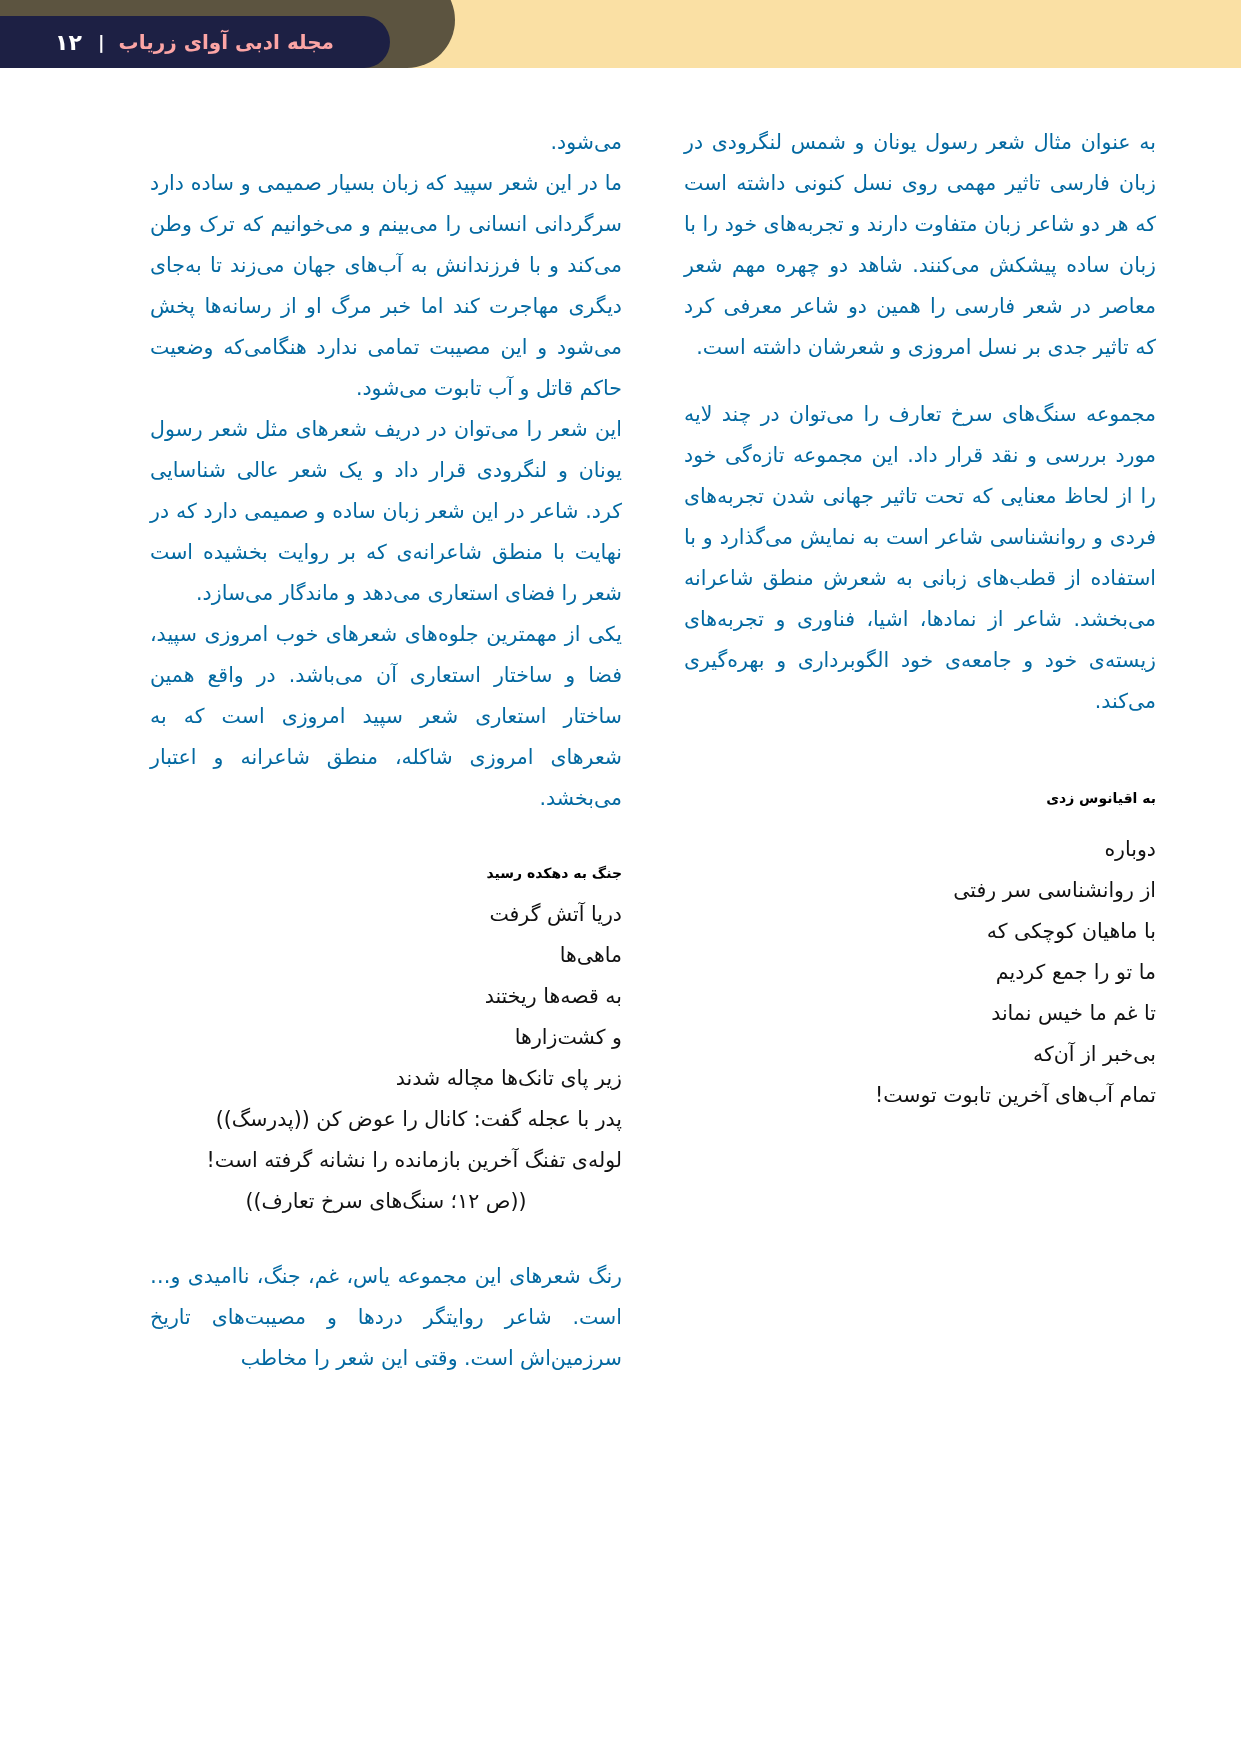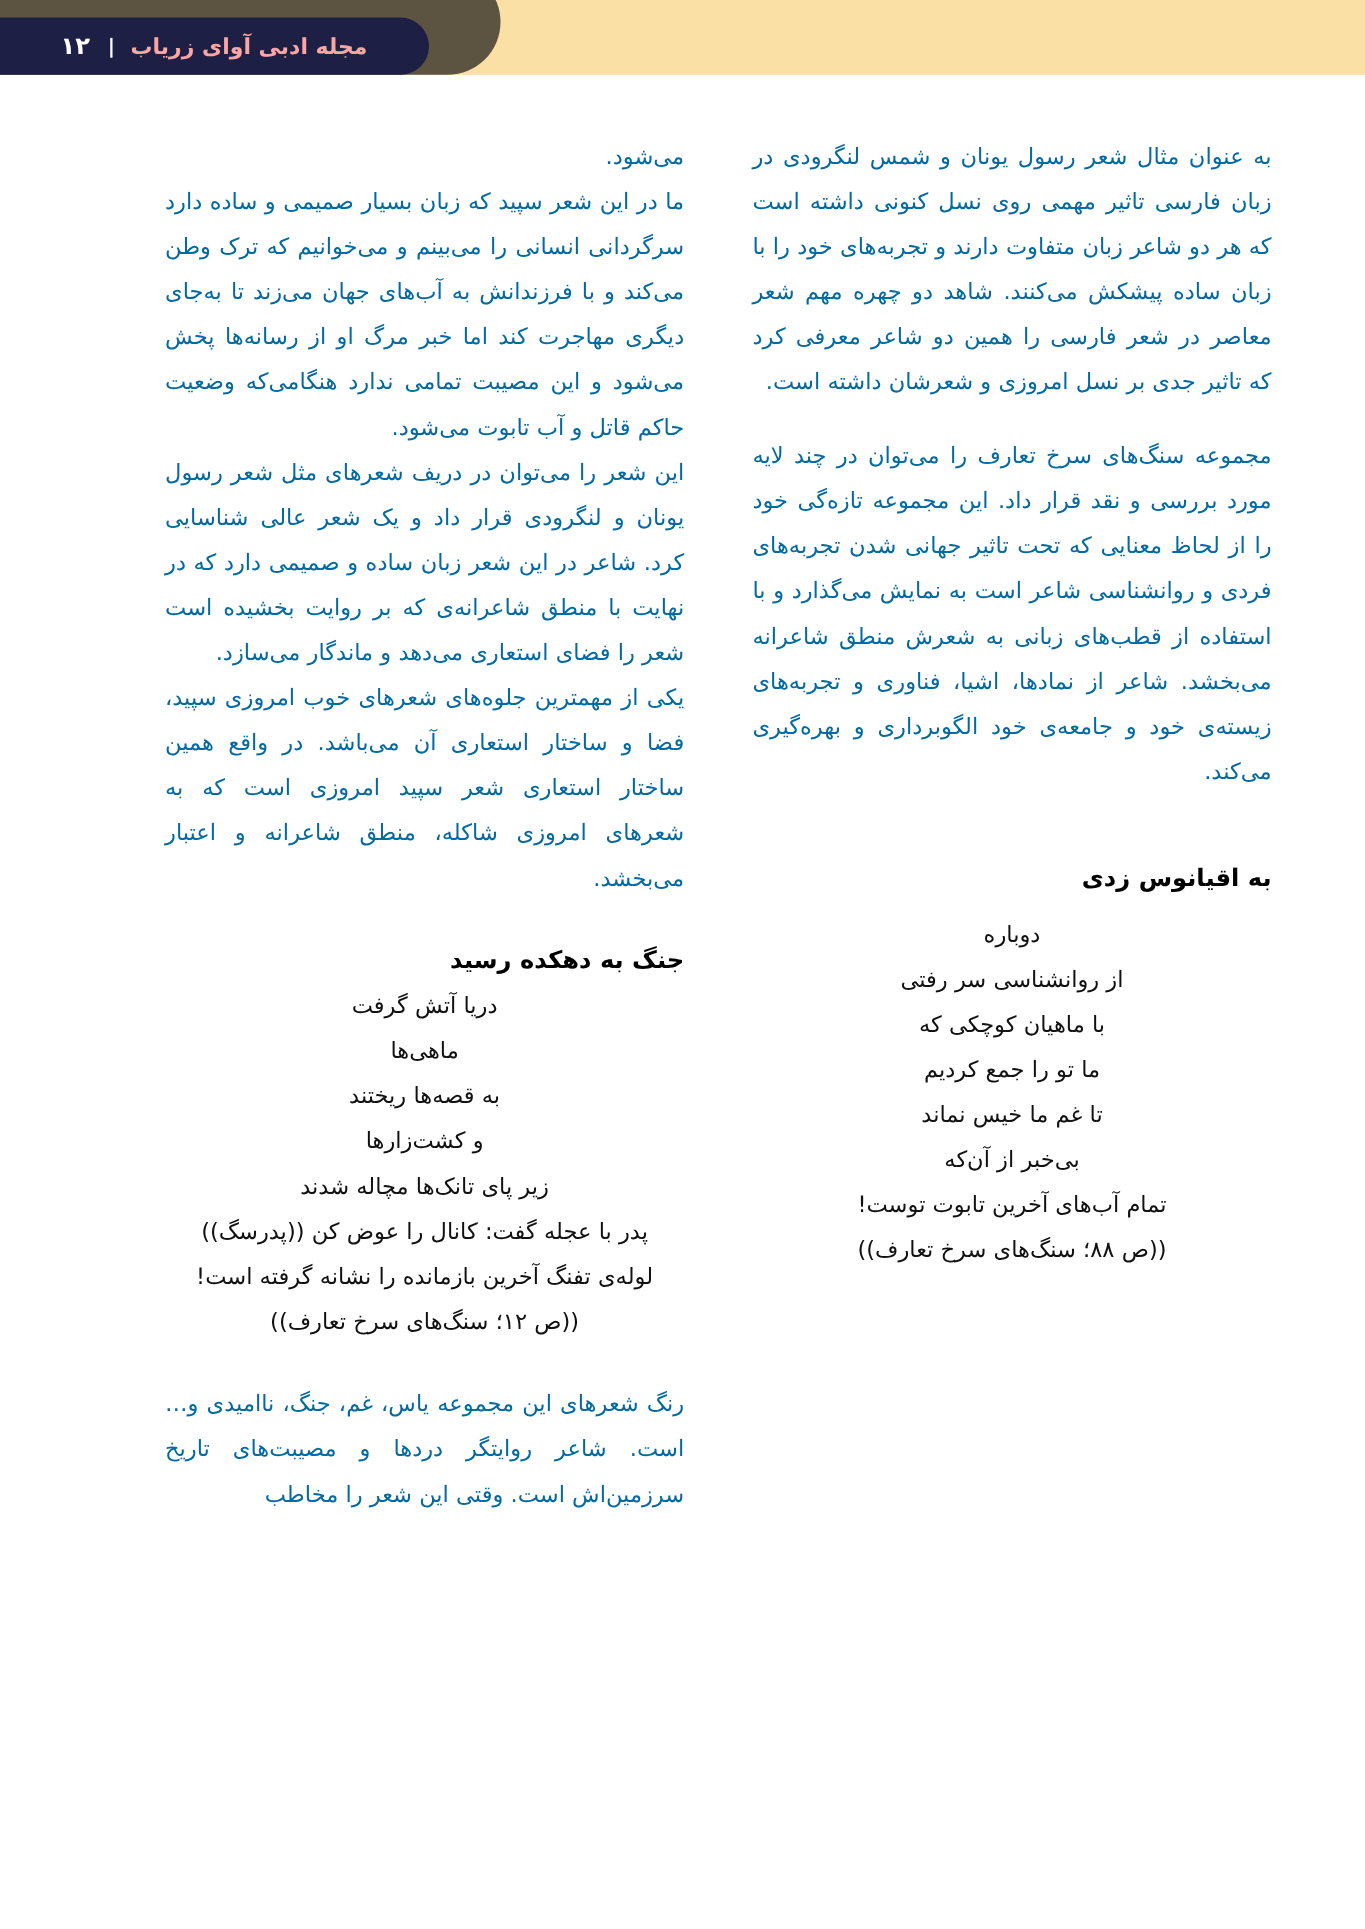--- a/index.html
+++ b/index.html
@@ -109,37 +109,37 @@
   }
   p.para + p.para {
     margin-top: 26px;
   }
   p.para.tight + p.para.tight {
     margin-top: 0;
   }
 
   h2.poem-title {
     margin: 0;
-    font-size: 22px;
+    font-size: 14px;
     font-weight: bold;
     color: #000000;
     text-align: right;
     direction: rtl;
     line-height: 41px;
   }
 
   .poem {
     margin: 0;
     direction: rtl;
   }
   .poem .line {
     font-size: 20.5px;
     line-height: 41px;
     color: #111111;
-    text-align: center;
+    text-align: right;
     direction: rtl;
     white-space: nowrap;
   }
   .poem .line.cite {
     text-align: center;
   }
 
   .spacer-lg { height: 56px; }
   .spacer-md { height: 34px; }
   .spacer-xs { height: 10px; }
@@ -174,21 +174,20 @@
       <div class="spacer-xs"></div>
 
       <div class="poem">
         <div class="line">دوباره</div>
         <div class="line">از روانشناسی سر رفتی</div>
         <div class="line">با ماهیان کوچکی که</div>
         <div class="line">ما تو را جمع کردیم</div>
         <div class="line">تا غم ما خیس نماند</div>
         <div class="line">بی‌خبر از آن‌که</div>
         <div class="line">تمام آب‌های آخرین تابوت توست!</div>
-        <div class="line cite">((ص ۸۸؛ سنگ‌های سرخ تعارف))</div>
       </div>
 
       <div class="spacer-lg"></div>
 
     </div>
 
     <div class="col">
 
       <p class="para tight">می‌شود.</p>
       <p class="para tight">ما در این شعر سپید که زبان بسیار صمیمی و ساده دارد سرگردانی انسانی را می‌بینم و می‌خوانیم که ترک وطن می‌کند و با فرزندانش به آب‌های جهان می‌زند تا به‌جای دیگری مهاجرت کند اما خبر مرگ او از رسانه‌ها پخش می‌شود و این مصیبت تمامی ندارد هنگامی‌که وضعیت حاکم قاتل و آب تابوت می‌شود.</p>

